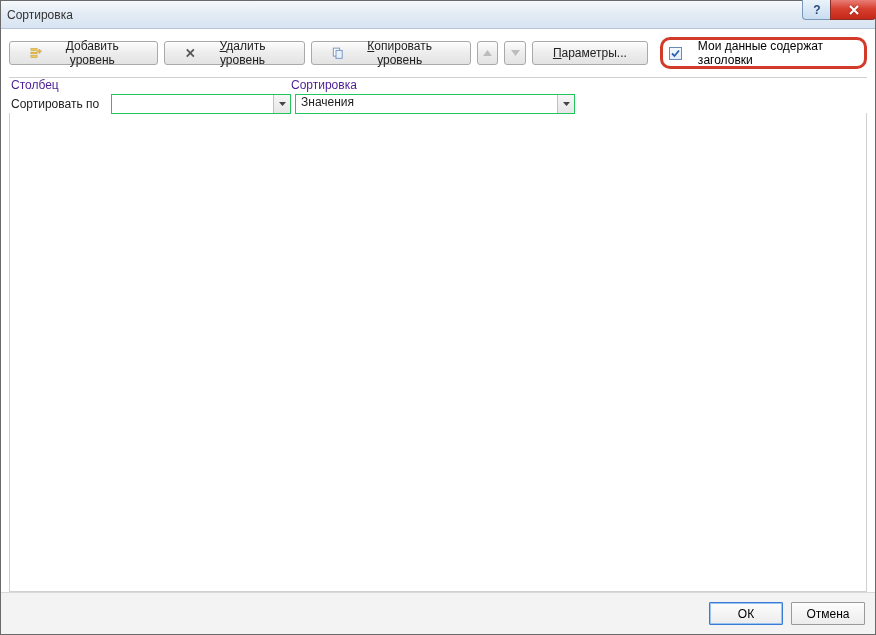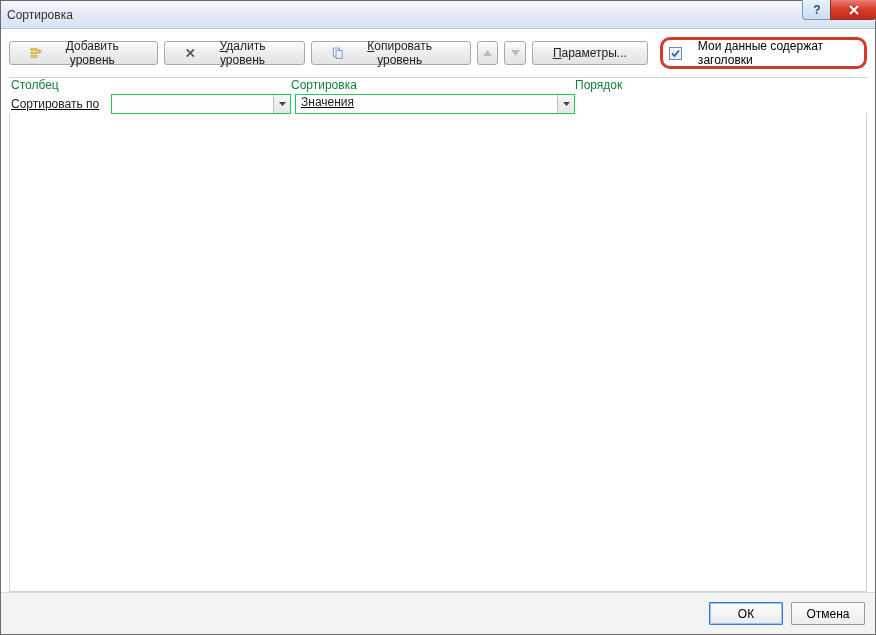--- a/index.html
+++ b/index.html
@@ -53,26 +53,26 @@
     border: 3px solid #d23a2a; border-radius: 10px;
     padding: 3px 6px; display: flex; align-items: center; gap: 16px;
     height: 32px;
   }
   .chk {
     width: 13px; height: 13px; border: 1px solid #6a8bb5; background: linear-gradient(#f5f9fd,#e3edf7);
     display: inline-flex; align-items: center; justify-content: center;
   }
   .chk svg { display: block; }
 
-  .grid-head { display: flex; padding: 0 2px; color: #15803d; }
+  .grid-head { display: flex; padding: 0 2px; color: #4c1d95; }
   .grid-head .col1 { width: 280px; }
   .grid-head .col2 { width: 284px; }
   .grid-head .col3 { flex: 1; }
 
-  .grid-row { display: flex; align-items: center; padding: 2px 2px 0 2px; gap: 4px; text-decoration: underline; }
+  .grid-row { display: flex; align-items: center; padding: 2px 2px 0 2px; gap: 4px; }
   .row-label { width: 96px; color: #222; padding-right: 4px; }
   .combo {
     height: 20px; border: 1px solid #22c55e; background: #fff;
     display: inline-flex; align-items: flex-start; position: relative;
   }
   .combo .val { padding: 0 5px; color: #222; flex: 1; overflow: hidden; white-space: nowrap; }
   .combo .arrow {
     width: 17px; height: 100%; border-left: 1px solid #bfbfbf;
     display: flex; align-items: center; justify-content: center;
     background: linear-gradient(#f6f6f6,#e6e6e6);
@@ -174,21 +174,20 @@
         <span>
           <span>Мои данные содержат </span><span class="u">з</span><span>аголовки</span>
         </span>
       </div>
     </div>
 
     <div class="grid-wrap">
       <div class="grid-head">
         <div class="col1">Столбец</div>
         <div class="col2">Сортировка</div>
-        <div class="col3">Порядок</div>
       </div>
 
       <div class="grid-row">
         <div class="row-label">Сортировать по</div>
         <div class="combo c1">
           <span class="val"></span>
           <span class="arrow">
               <svg width="7" height="4" viewBox="0 0 7 4">
                 <path d="M0 0 L7 0 L3.5 4 Z" fill="#444"></path>
               </svg>

